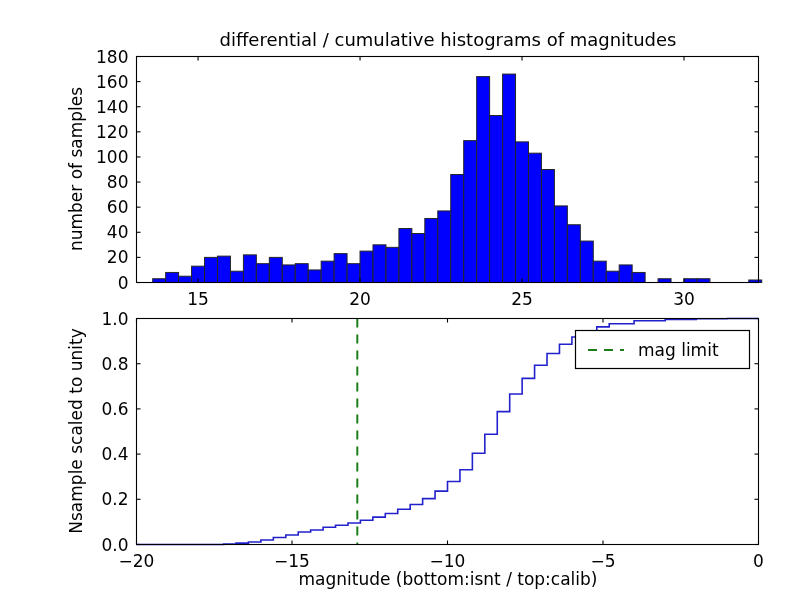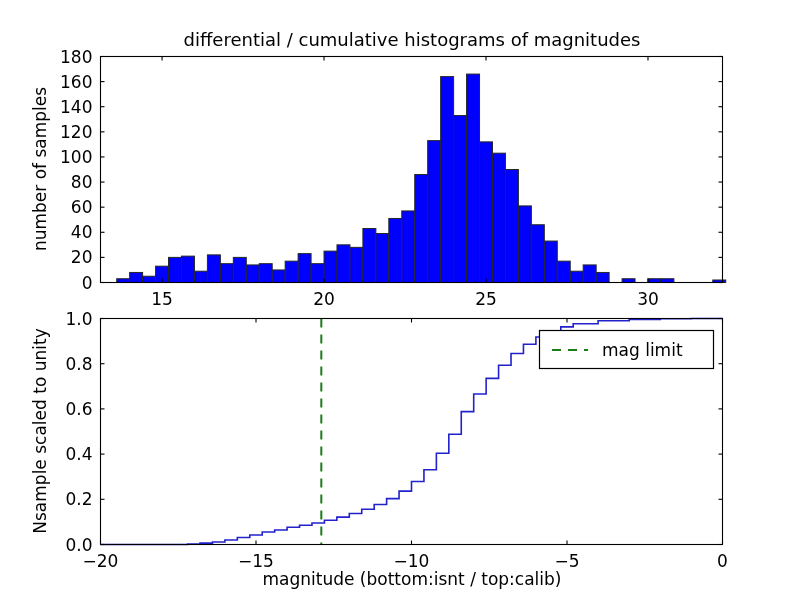--- a/index.html
+++ b/index.html
@@ -1,21 +1,21 @@
 <!DOCTYPE html>
 <html><head>
 <meta charset="utf-8">
 <style>
   html,body{margin:0;padding:0;}
   body{
     width:800px;height:600px;background:#ffffff;
     font-family:"DejaVu Sans","Liberation Sans",sans-serif;
     overflow:hidden;position:relative;
   }
-  #figure{position:absolute;left:0;top:0;width:714px;height:600px;}
+  #figure{position:absolute;left:0;top:0;width:714px;height:600px;padding-left:36px;}
   svg{display:block;}
   .axis-line{fill:none;stroke:#000000;stroke-width:1.1;}
   .tick{stroke:#000000;stroke-width:1.1;}
   .ticklabel{font-size:17px;fill:#000000;font-family:"DejaVu Sans","Liberation Sans",sans-serif;}
   .axlabel{font-size:17px;fill:#000000;font-family:"DejaVu Sans","Liberation Sans",sans-serif;}
   .title{font-size:18px;fill:#000000;font-family:"DejaVu Sans","Liberation Sans",sans-serif;}
   .bar{stroke:#262626;stroke-width:1;}
   .cumline{fill:none;stroke-width:1.6;}
   .maglimit{stroke-width:2;stroke-dasharray:9 7;fill:none;}
   .legendbox{fill:#ffffff;stroke:#000000;stroke-width:1.2;}

